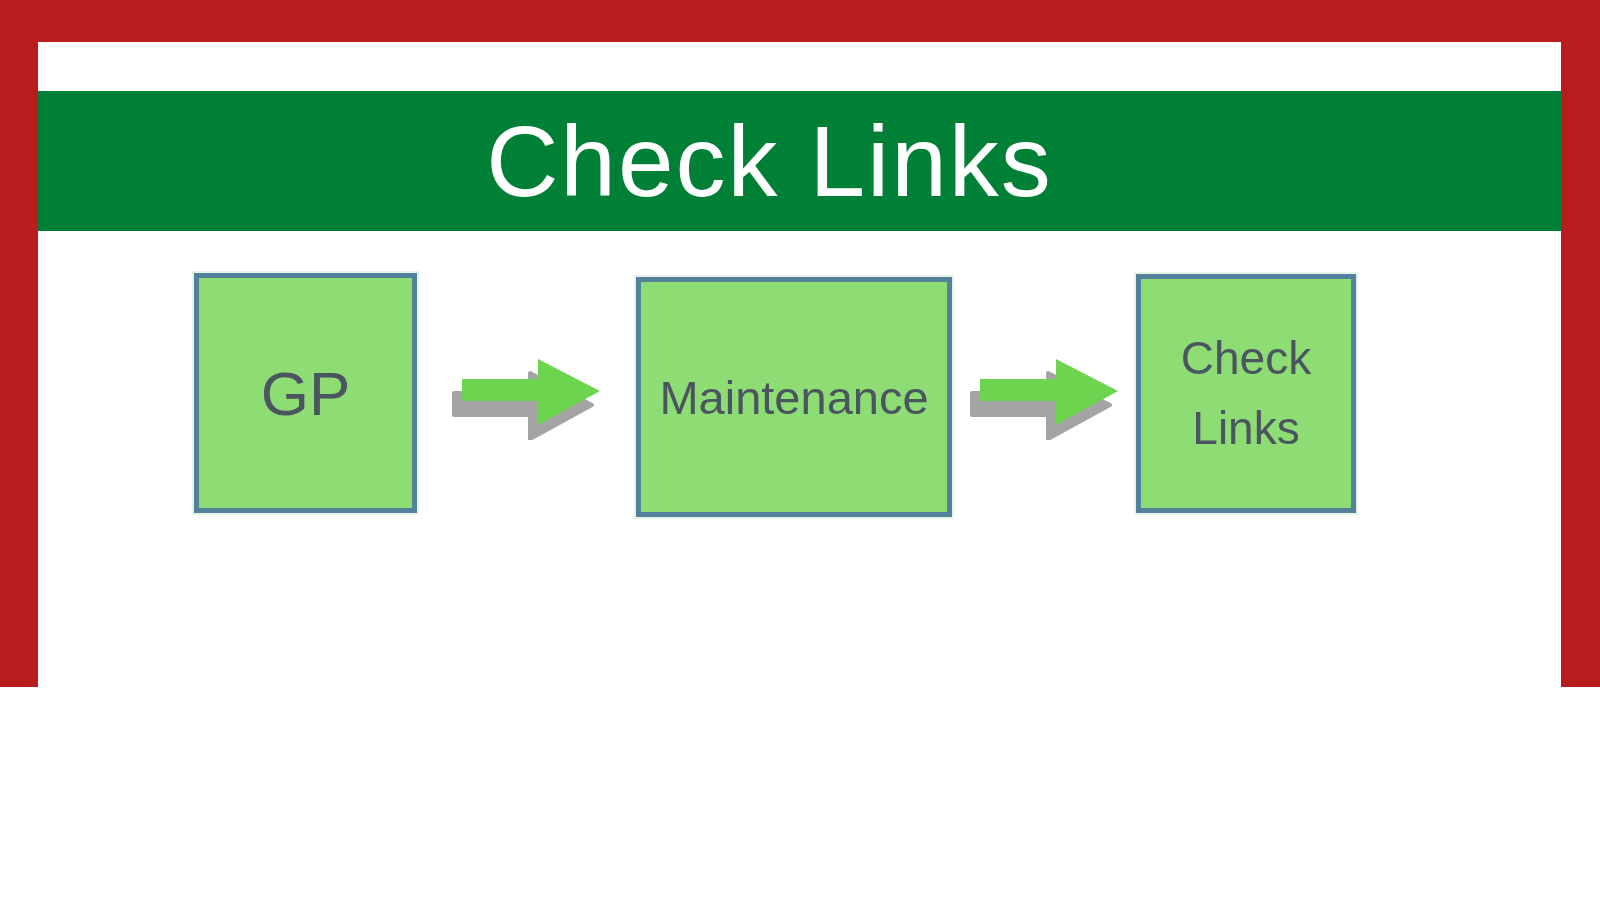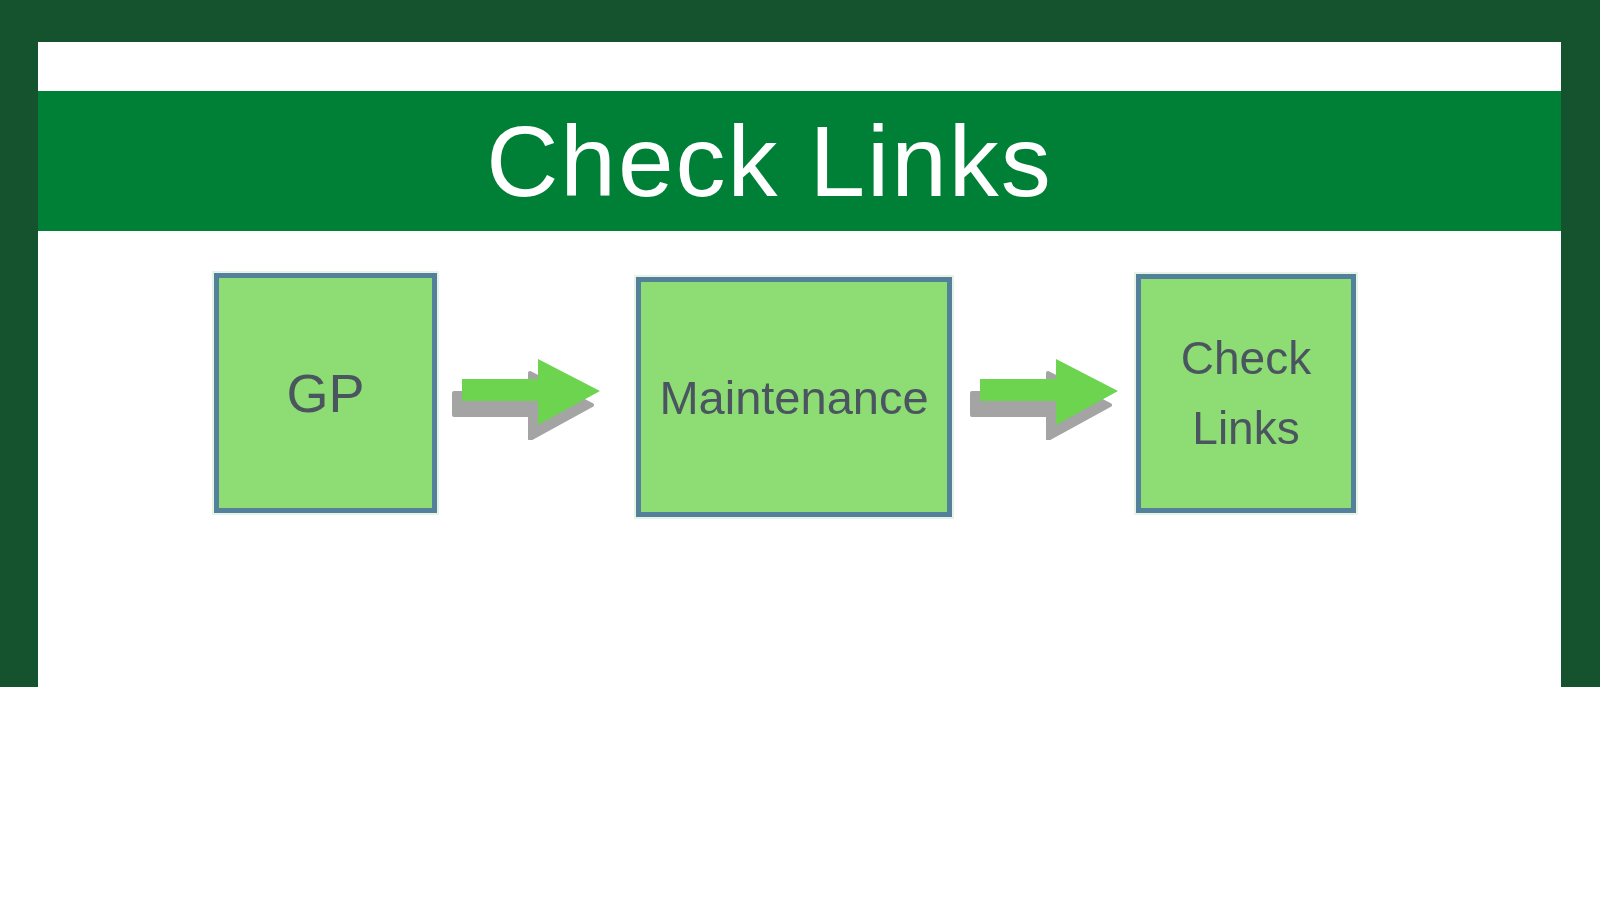--- a/index.html
+++ b/index.html
@@ -7,21 +7,21 @@
     padding: 0;
   }
   body {
     font-family: "Liberation Sans", sans-serif;
     background: #ffffff;
   }
   .canvas {
     position: relative;
     width: 1600px;
     height: 687px;
-    background: #14532d; 
+    background: #b91c1c; 
     overflow: hidden;
   }
   .inner {
     position: absolute;
     left: 38px;
     top: 42px;
     width: 1523px;
     height: 815px;
     background: #ffffff;
   }
@@ -56,22 +56,21 @@
     justify-content: center;
     text-align: center;
     color: #4a5560;                    
     font-weight: 400;
   }
   .node-gp {
     left: 194px;
     top: 273px;
     width: 223px;
     height: 240px;
-    font-size: 54px;
-    margin-left: 20px;
+    font-size: 62px;
   }
   .node-maintenance {
     left: 636px;
     top: 277px;
     width: 316px;
     height: 240px;
     font-size: 47px;
     align-items: center;
   }
   .node-check-links {

